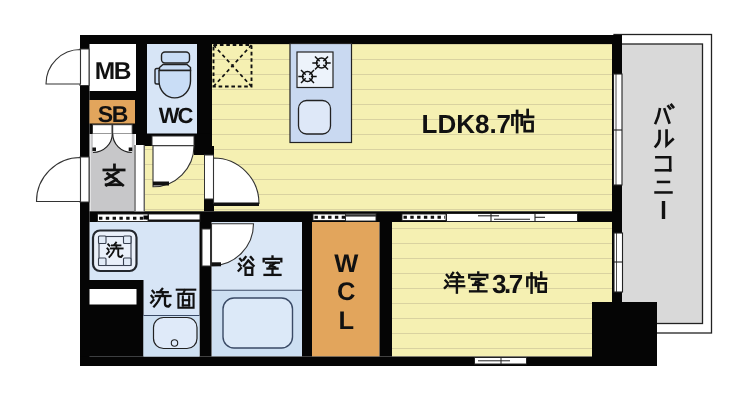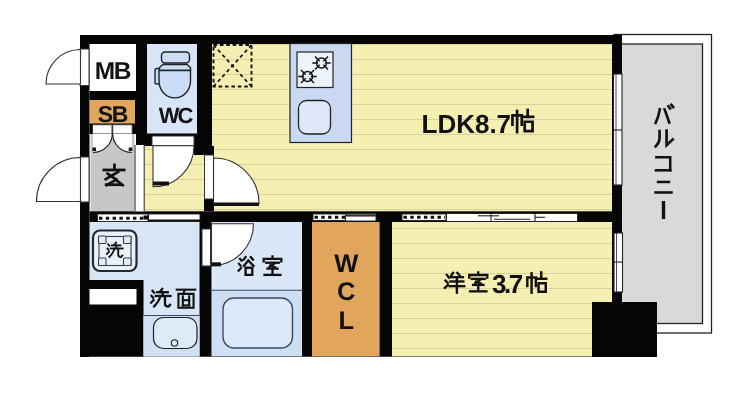--- a/index.html
+++ b/index.html
@@ -1,16 +1,16 @@
 <!DOCTYPE html>
 <html><head>
 <meta charset="utf-8">
 <style>
 html,body{margin:0;padding:0;background:#fff;}
-#stage{position:relative;width:753px;height:357px;background:#fff;overflow:hidden;}
+#stage{position:relative;width:753px;height:401px;background:#fff;overflow:hidden;}
 text{font-family:"Liberation Sans",sans-serif;font-weight:bold;fill:#111;}
 </style>
 </head>
 <body>
 <div id="stage">
 <svg width="753" height="401" viewBox="0 0 753 401" text-rendering="geometricPrecision" shape-rendering="geometricPrecision">
 <defs>
 <pattern id="plA" width="10" height="15" patternUnits="userSpaceOnUse">
   <rect width="10" height="15" fill="#F5F0B2"></rect>
   <rect y="14" width="10" height="1" fill="#D9D2A0"></rect>

